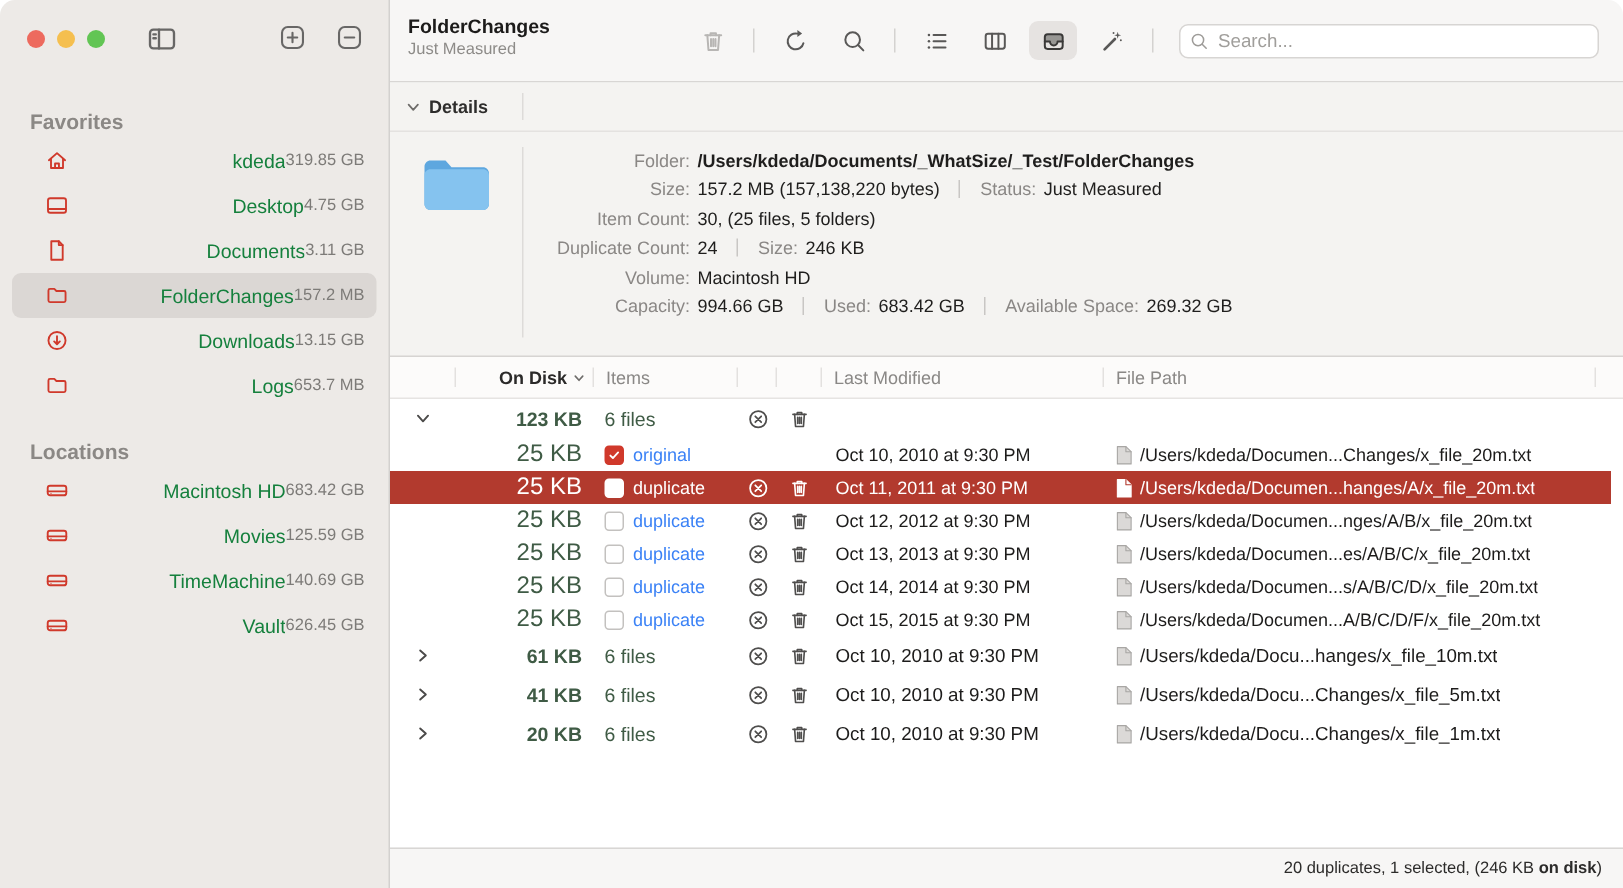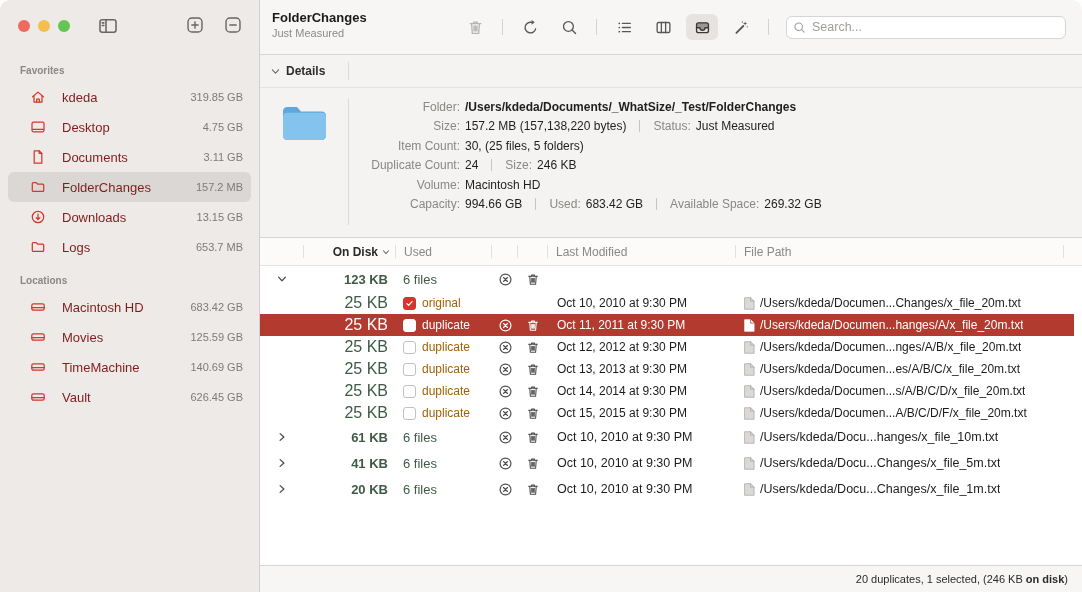--- a/index.html
+++ b/index.html
@@ -26,27 +26,27 @@
   .light.yellow{background:#f5bf4f;}
   .light.green{background:#62c554;}
   .tb-side-btn{position:absolute;top:16px;border:none;background:transparent;padding:0;
     color:#68676 6;color:#686766;cursor:default;}
   .tb-side-btn .ico{width:20px;height:20px;}
   .btn-toggle{left:98px;}
   .btn-plus{left:186px;}
   .btn-minus{left:224px;}
   .tb-side-btn.small .ico{width:18px;height:18px;}
 
-  .side-title{margin-top:8px;height:22px;line-height:22px;padding-left:20px;
-    font-size:10px;font-weight:700;color:#8b8885;}
+  .side-title{margin-top:18px;height:22px;line-height:22px;padding-left:20px;
+    font-size:14px;font-weight:700;color:#8b8885;}
   .side-item{height:30px;margin:0 8px;border-radius:6px;display:flex;align-items:center;
     padding-left:22px;padding-right:8px;box-sizing:border-box;}
   .side-item.selected{background:#dbd7d4;}
   .side-ico{width:16px;height:16px;color:var(--accent_red,#d0392b);margin-right:16px;flex:none;}
-  .side-label{font-size:13px;color:#7f1d1d;flex:1;white-space:nowrap;overflow:hidden;}
+  .side-label{font-size:13px;color:#15803d;flex:1;white-space:nowrap;overflow:hidden;text-align:right;}
   .side-size{font-size:11px;color:#7d7b78;white-space:nowrap;}
 
   
   .content{flex:1;display:flex;flex-direction:column;min-width:0;}
 
   
   .toolbar{height:55px;min-height:55px;background:var(--toolbar_bg,#f7f6f5);
     border-bottom:1px solid #d8d6d4;position:relative;box-sizing:border-box;}
   .title-block{position:absolute;left:12px;top:10px;}
   .win-title{font-size:13px;font-weight:700;color:#1c1b1a;line-height:16px;}
@@ -105,21 +105,21 @@
   .trow.child{height:22px;}
   .trow.selected{background:var(--selection_red,#b23a2e);}
   .c{display:flex;align-items:center;min-width:0;height:100%;}
   .c-exp{justify-content:center;color:#4b4a49;}
   .c-exp .ico{width:12px;height:12px;}
   .c-size{justify-content:flex-end;padding-right:8px;}
   .c-size span{color:var(--size_green,#3f5b45);font-size:16px;font-weight:500;white-space:nowrap;}
   .group .c-size span{font-size:13px;font-weight:600;}
   .c-items{padding-left:7px;gap:6px;}
   .c-items .gitems{color:var(--size_green,#3f5b45);font-size:13px;font-weight:400;}
-  .flabel{font-size:12px;color:#a16207;}
+  .flabel{font-size:12px;color:#3b82f6;}
   .cb{width:13px;height:13px;border-radius:3px;background:#fff;border:1px solid #c3c1bf;
     box-sizing:border-box;display:inline-flex;align-items:center;justify-content:center;flex:none;}
   .cb.checked{background:var(--accent_red,#d63b2c);border-color:var(--accent_red,#d63b2c);}
   .cb svg{width:9px;height:9px;display:block;}
   .cb svg path{fill:none;stroke:#fff;stroke-width:2.2;stroke-linecap:round;stroke-linejoin:round;}
   .c-x,.c-trash{justify-content:center;color:#4f4e4d;}
   .c-x .ico{width:15px;height:15px;}
   .c-trash .ico{width:14px;height:15px;}
   .c-date{padding-left:9px;text-align:center;}
   .c-date span{font-size:12px;color:#1d1c1b;white-space:nowrap;}
@@ -448,21 +448,21 @@
       <div class="thead">
         <div class="th"></div>
         <div class="th th-size">
           <span>On Disk</span>
           <span class="ico chev">
             <svg viewBox="0 0 16 16">
                 <path d="M4 6l4 4.5L12 6" class="thick"></path>
               </svg>
           </span>
         </div>
-        <div class="th th-items">Used</div>
+        <div class="th th-items">Items</div>
         <div class="th"></div>
         <div class="th"></div>
         <div class="th th-date">Last Modified</div>
         <div class="th th-path">File Path</div>
         <div class="th nodiv"></div>
       </div>
       <div class="tbody">
           <div class="trow group">
             <div class="c c-exp">
               <span class="ico ">

